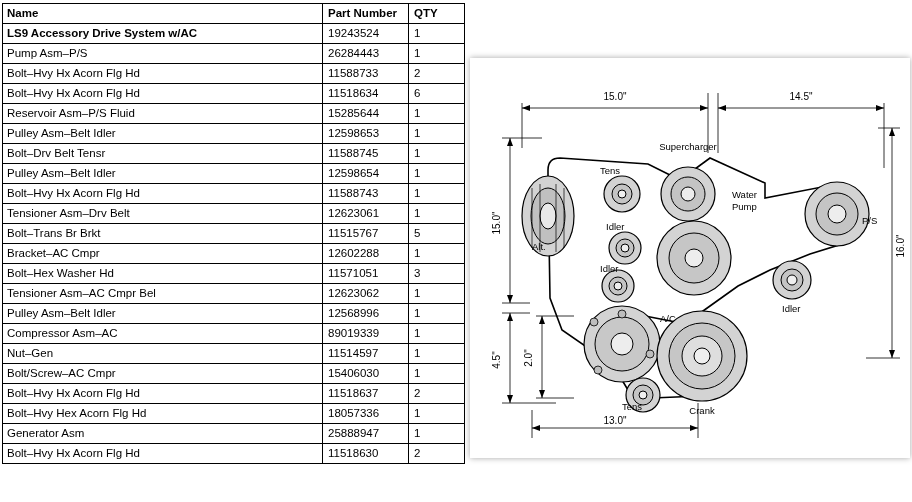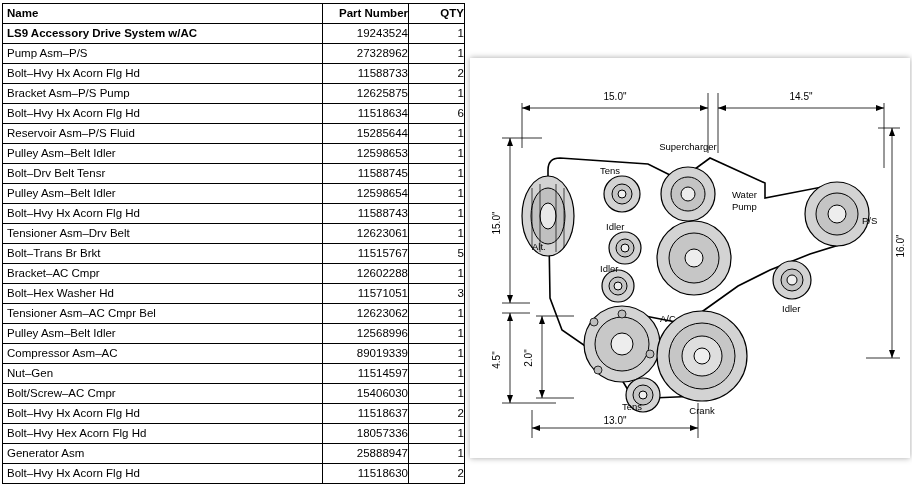--- a/index.html
+++ b/index.html
@@ -40,22 +40,22 @@
     padding: 0 0 0 4px;
     color: #000000;
     white-space: nowrap;
     overflow: hidden;
   }
   table.parts th {
     font-weight: bold;
     text-align: left;
   }
   table.parts th.c, table.parts td.c {
-    text-align: right;
-    padding-left: 16px;
+    text-align: left;
+    padding-left: 5px;
   }
   col.name { width: 320px; }
   col.pn   { width: 86px; }
   col.qty  { width: 56px; }
   td.bold { font-weight: bold; margin-left: 37px; }
 
   
   .diagram {
     position: absolute;
     left: 470px;
@@ -97,32 +97,27 @@
         </tr>
       </thead>
       <tbody id="parts-body">
           <tr>
             <td class="bold">LS9 Accessory Drive System w/AC</td>
             <td class="c">19243524</td>
             <td class="c">1</td>
           </tr>
           <tr>
             <td>Pump Asm–P/S</td>
-            <td class="c">27328962</td>
+            <td class="c">26284443</td>
             <td class="c">1</td>
           </tr>
           <tr>
             <td>Bolt–Hvy Hx Acorn Flg Hd</td>
             <td class="c">11588733</td>
             <td class="c">2</td>
-          </tr>
-          <tr>
-            <td>Bracket Asm–P/S Pump</td>
-            <td class="c">12625875</td>
-            <td class="c">1</td>
           </tr>
           <tr>
             <td>Bolt–Hvy Hx Acorn Flg Hd</td>
             <td class="c">11518634</td>
             <td class="c">6</td>
           </tr>
           <tr>
             <td>Reservoir Asm–P/S Fluid</td>
             <td class="c">15285644</td>
             <td class="c">1</td>

